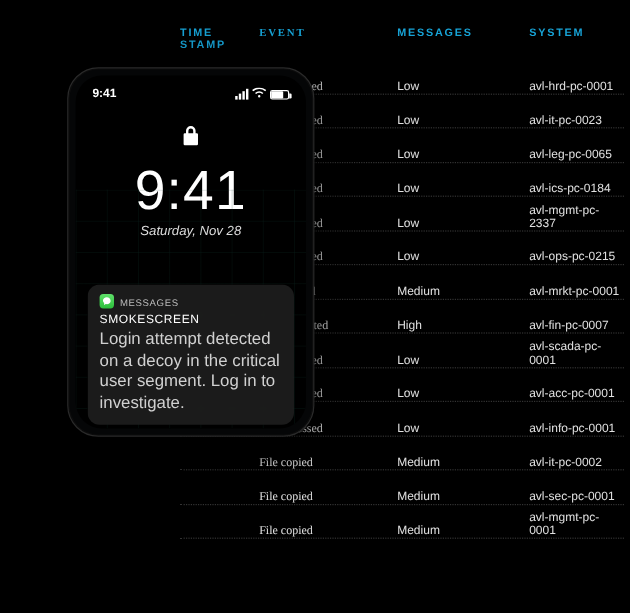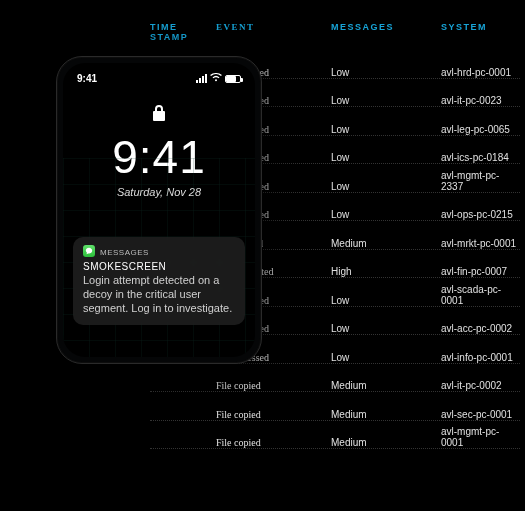--- a/index.html
+++ b/index.html
@@ -109,21 +109,21 @@
   }
   .notif-head { display:flex; align-items:flex-end; gap:5px; margin-bottom:4px; }
   .notif-appicon {
     width:12px; height:12px; border-radius:3px;
     background: linear-gradient(#5fe06a,#2cbf3b);
     display:flex; align-items:center; justify-content:center;
     color:#fff; font-size:8px;
   }
   .notif-appname { color:#bcbcbc; font-size:8px; letter-spacing:0.5px; }
   .notif-title { color:#fff; font-size:10px; font-weight:400; letter-spacing:0.5px; margin-bottom:2px;}
-  .notif-body { color:#d0d0d0; font-size:11px; line-height:1.25; }
+  .notif-body { color:#d0d0d0; font-size:14px; line-height:1.25; }
 
   
   .btn-side { position:absolute; background:#2a2a2a; border-radius:2px; }
   .btn-l1 { left:-2px; top:96px; width:2px; height:18px; }
   .btn-l2 { left:-2px; top:124px; width:2px; height:30px; }
   .btn-l3 { left:-2px; top:160px; width:2px; height:30px; }
   .btn-r1 { right:-2px; top:130px; width:2px; height:44px; }
 </style>
 </head>
 <body>
@@ -187,21 +187,21 @@
       <div class="et-row">
         <div class="col-time"></div>
         <div class="col-event">File accessed</div>
         <div class="col-severity">Low</div>
         <div class="col-system">avl-scada-pc-0001</div>
       </div>
       <div class="et-row">
         <div class="col-time"></div>
         <div class="col-event">File accessed</div>
         <div class="col-severity">Low</div>
-        <div class="col-system">avl-acc-pc-0002</div>
+        <div class="col-system">avl-acc-pc-0001</div>
       </div>
       <div class="et-row">
         <div class="col-time"></div>
         <div class="col-event">File accessed</div>
         <div class="col-severity">Low</div>
         <div class="col-system">avl-info-pc-0001</div>
       </div>
       <div class="et-row">
         <div class="col-time"></div>
         <div class="col-event">File copied</div>

